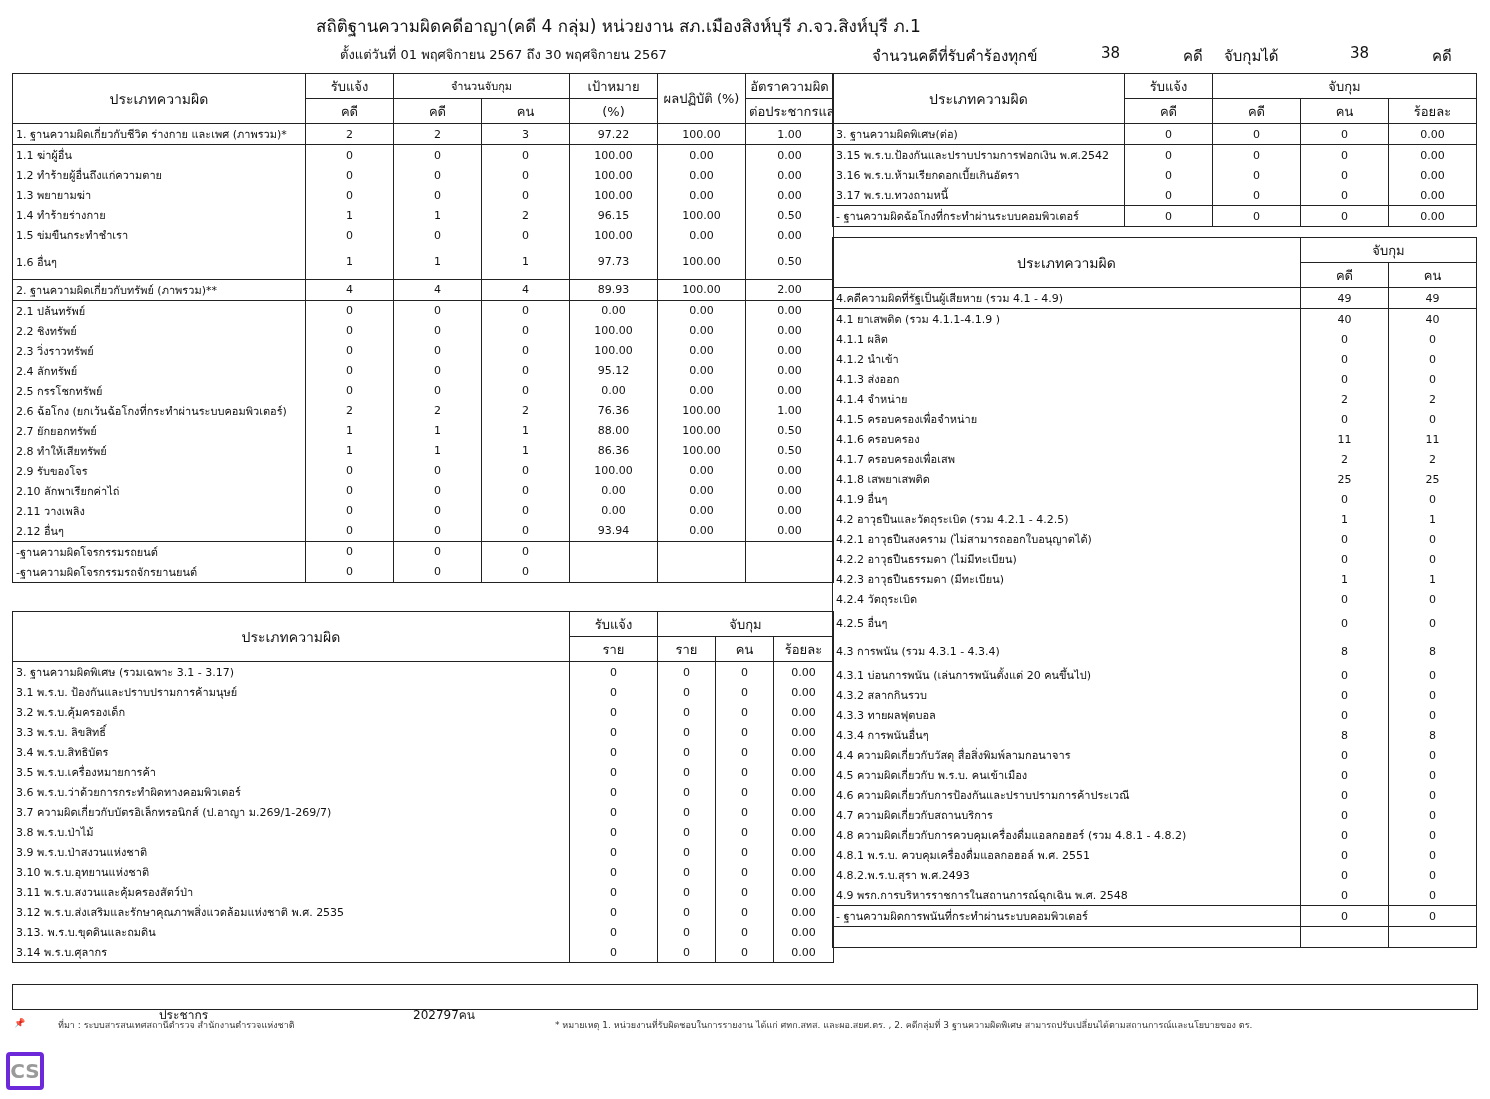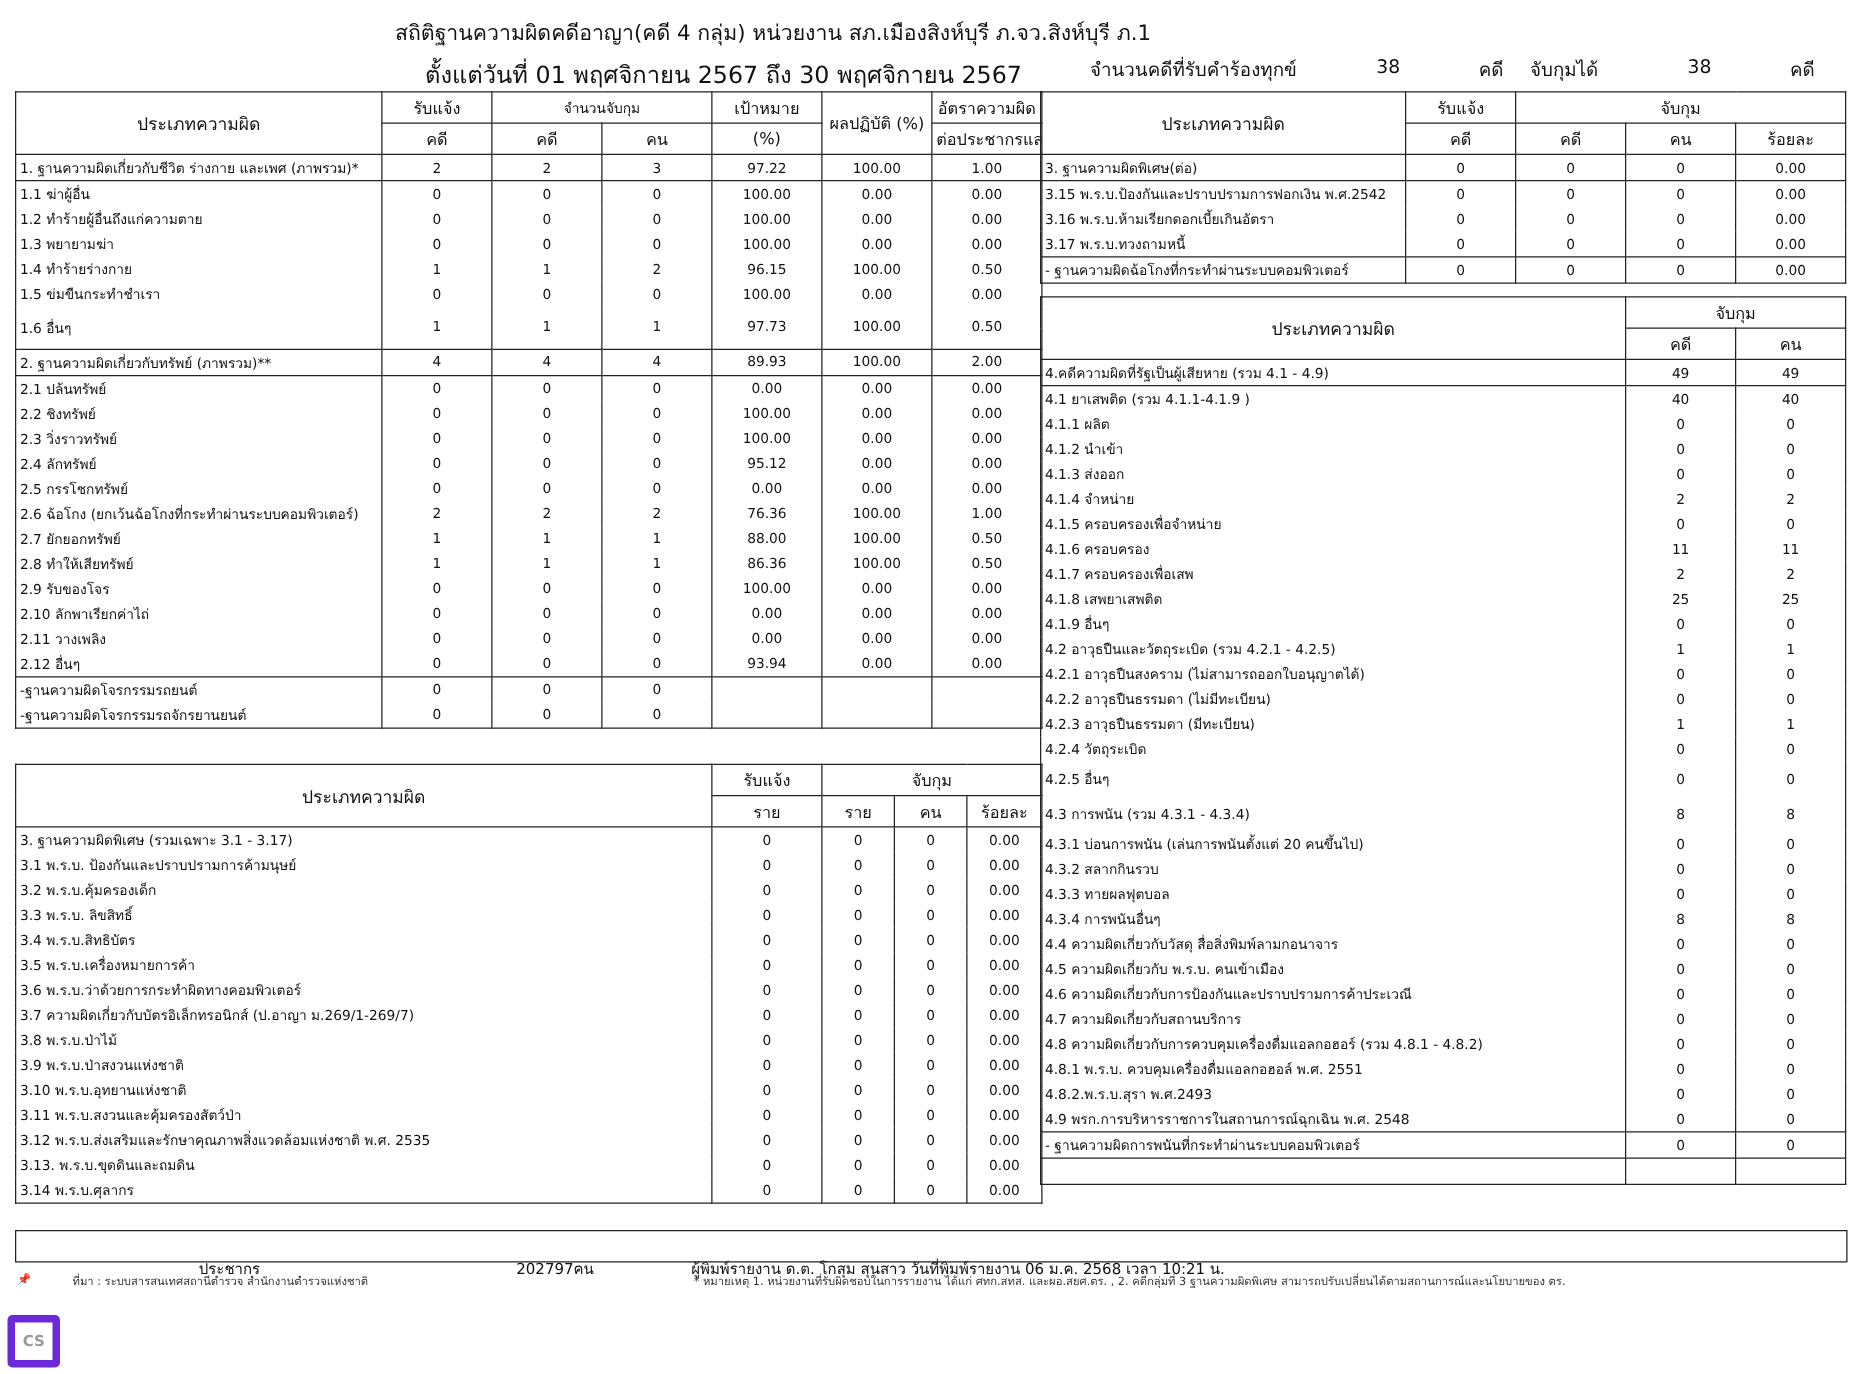--- a/index.html
+++ b/index.html
@@ -1,33 +1,33 @@
 <!DOCTYPE html>
 <html><head>
 <meta charset="utf-8">
 <style>
   html, body { margin:0; padding:0; background:#fff; }
   body { width:1490px; height:1099px; position:relative; overflow:hidden; font-family:"DejaVu Sans", sans-serif; color:#111; }
   .abs { position:absolute; }
   .title { left:316px; top:12px; font-size:17px; font-weight:normal; white-space:nowrap;text-align:right; }
-  .period { left:340px; top:44px; font-size:19px; white-space:nowrap; }
+  .period { left:340px; top:44px; font-size:13px; white-space:nowrap; }
   .sumline { top:44px; font-size:15px; white-space:nowrap; }
   table { border-collapse:collapse; position:absolute; table-layout:fixed; }
   td { border:1px solid #222; font-size:11px; padding:0 3px; height:20px; white-space:nowrap; overflow:hidden; text-align:center; }
   td.lbl { text-align:left; border-top:none; border-bottom:none; }
   td.num { border-top:none; border-bottom:none; }
   tr.top td { border-top:1px solid #222; }
   tr.bot td { border-bottom:1px solid #222; }
   td.h { font-size:13px; height:24px; }
   td.hbig { font-size:14px; }
   .footer-row { left:12px; top:984px; width:1464px; height:24px; border:1px solid #222; font-size:12px; }
   .footer-row span { position:absolute; top:20px; white-space:nowrap; }
   .notes { top:1018px; font-size:9px; color:#333; white-space:nowrap; }
   .watermark { left:6px; top:1052px; font-size:27px; color:#9a9a9a; display:flex; align-items:center; gap:6px; white-space:nowrap; }
-  .cs-logo { width:30px; height:30px; border:6px solid #6d28d9; border-radius:4px; font-size:12px; font-weight:bold; display:flex; align-items:center; justify-content:center; color:#9a9a9a; }
+  .cs-logo { width:30px; height:30px; border:4px solid #6d28d9; border-radius:4px; font-size:20px; font-weight:bold; display:flex; align-items:center; justify-content:center; color:#9a9a9a; }
 </style>
 </head>
 <body>
 
 <div class="abs title">สถิติฐานความผิดคดีอาญา(คดี 4 กลุ่ม) หน่วยงาน สภ.เมืองสิงห์บุรี ภ.จว.สิงห์บุรี ภ.1</div>
 <div class="abs period">ตั้งแต่วันที่ 01 พฤศจิกายน 2567 ถึง 30 พฤศจิกายน 2567</div>
 <div class="abs sumline" style="left:872px">จำนวนคดีที่รับคำร้องทุกข์</div>
 <div class="abs sumline" style="left:1101px">38</div>
 <div class="abs sumline" style="left:1183px">คดี</div>
 <div class="abs sumline" style="left:1224px">จับกุมได้</div>
@@ -629,21 +629,20 @@
         <td></td>
         <td></td>
         <td></td>
       </tr>
     </tbody>
 </table>
 
 <div class="abs footer-row">
   <span style="left:146px">ประชากร</span>
   <span style="left:400px">202797คน</span>
-  <span style="left:540px">ผู้พิมพ์รายงาน ด.ต. โกสุม สุนสาว วันที่พิมพ์รายงาน 06 ม.ค. 2568  เวลา 10:21 น.</span>
 </div>
 
 <div class="abs notes" style="left:14px">📌</div>
 <div class="abs notes" style="left:58px">ที่มา : ระบบสารสนเทศสถานีตำรวจ  สำนักงานตำรวจแห่งชาติ</div>
 <div class="abs notes" style="left:555px">* หมายเหตุ   1. หน่วยงานที่รับผิดชอบในการรายงาน ได้แก่ ศทก.สทส. และผอ.สยศ.ตร. , 2. คดีกลุ่มที่ 3 ฐานความผิดพิเศษ สามารถปรับเปลี่ยนได้ตามสถานการณ์และนโยบายของ ตร.</div>
 
 <div class="abs watermark">
   <div class="cs-logo">CS</div>
 </div>
 

